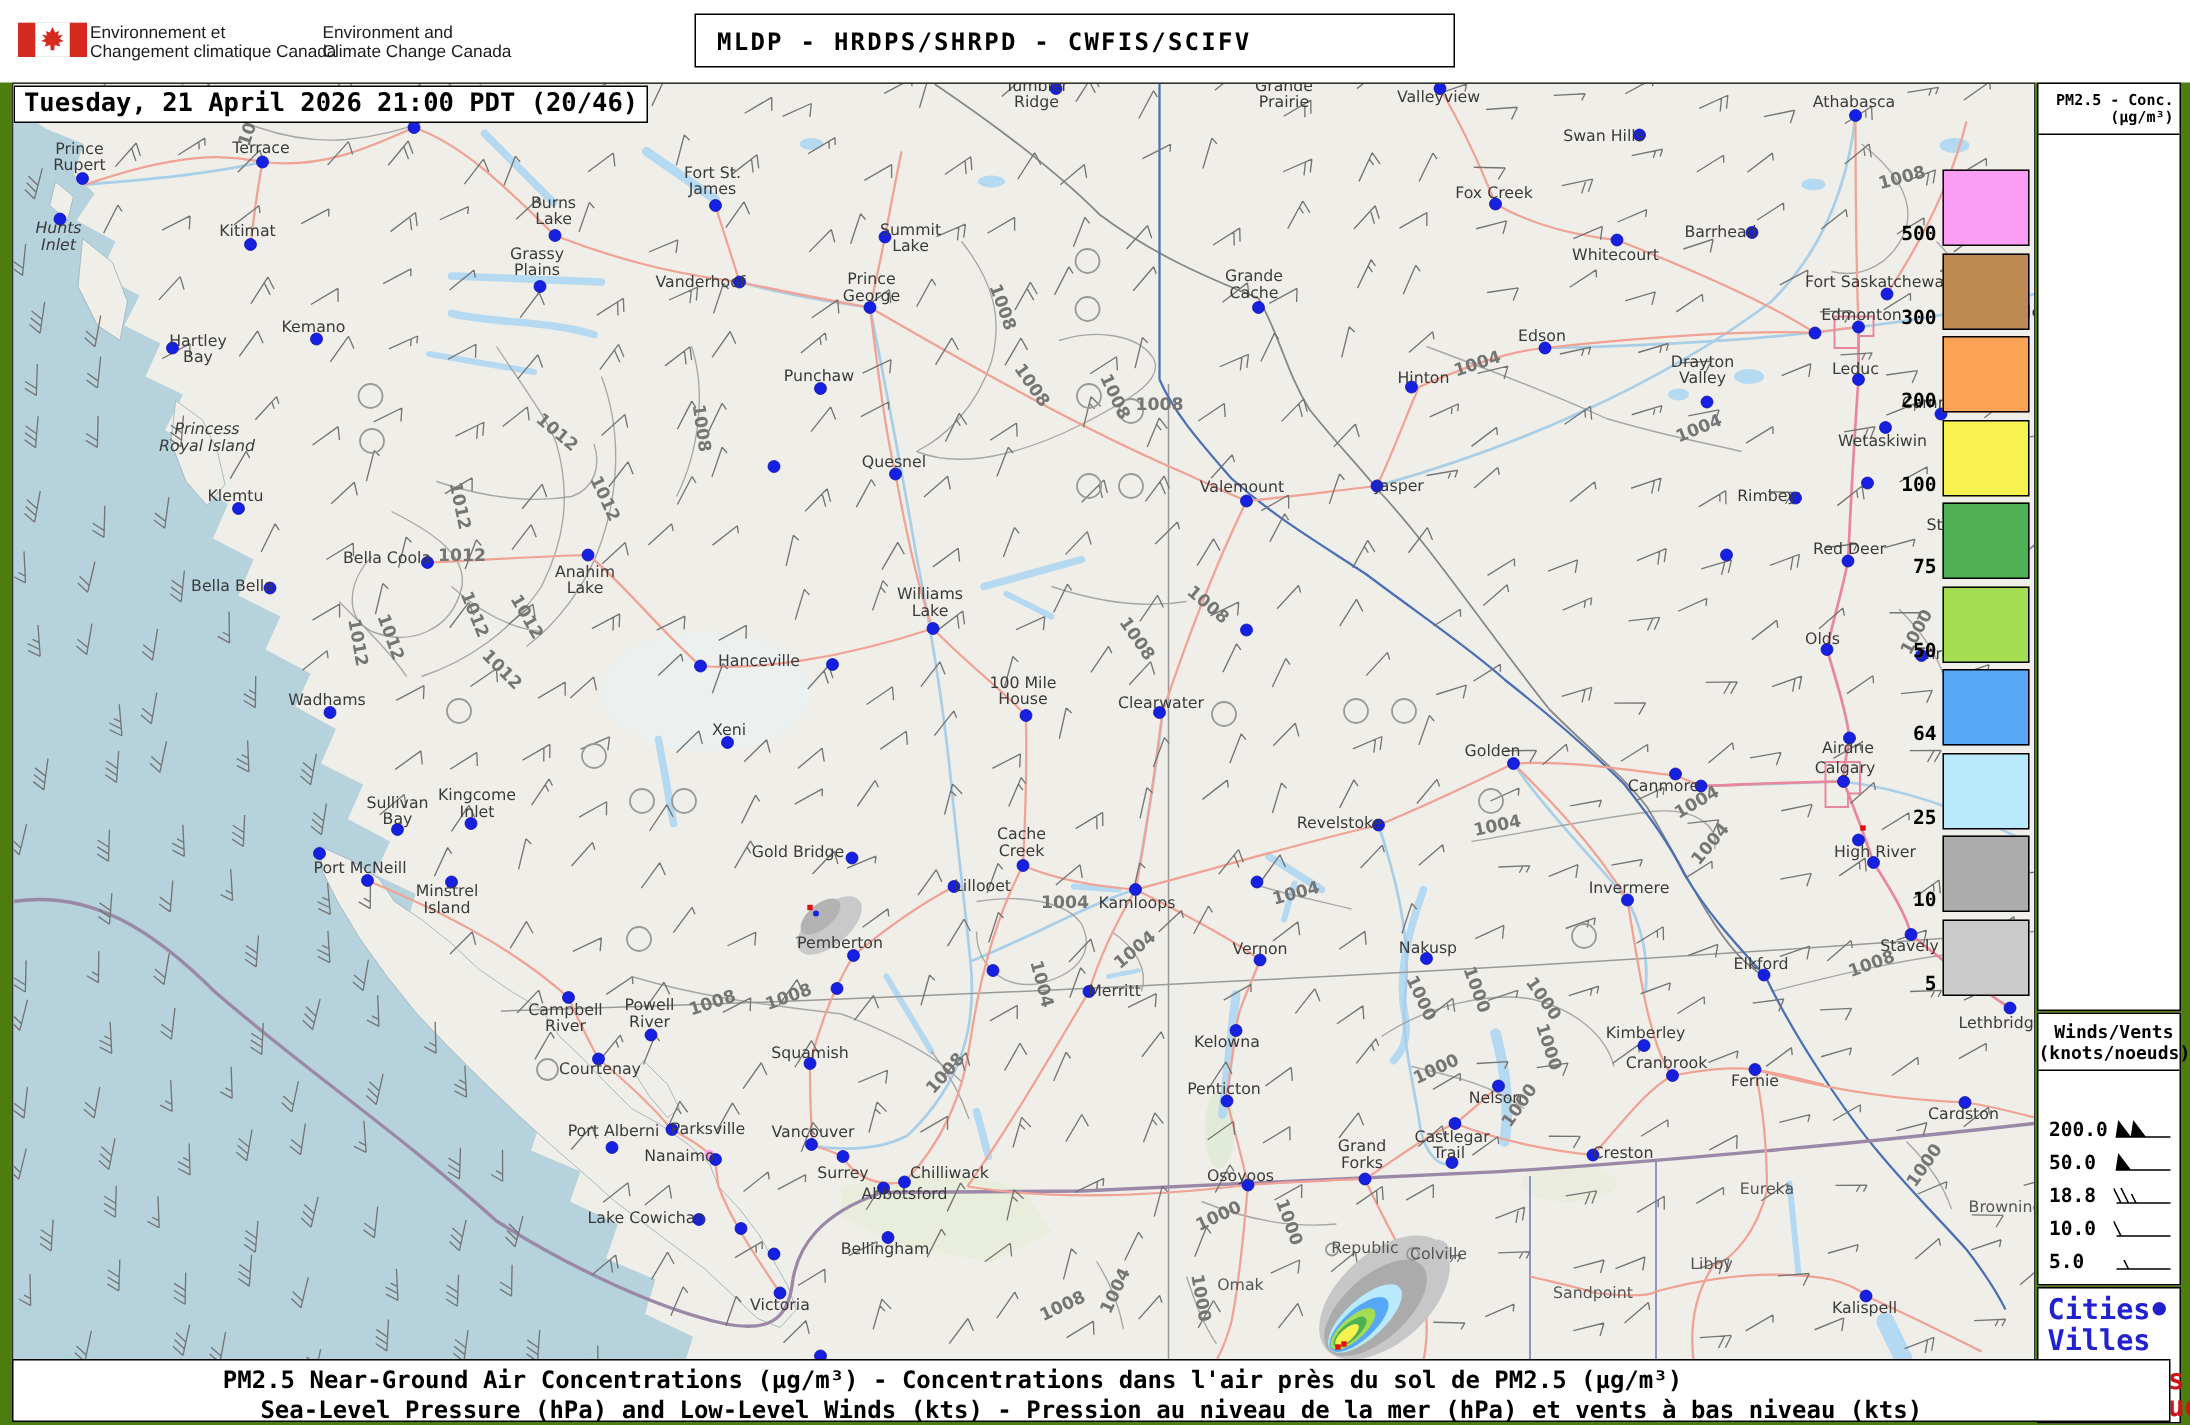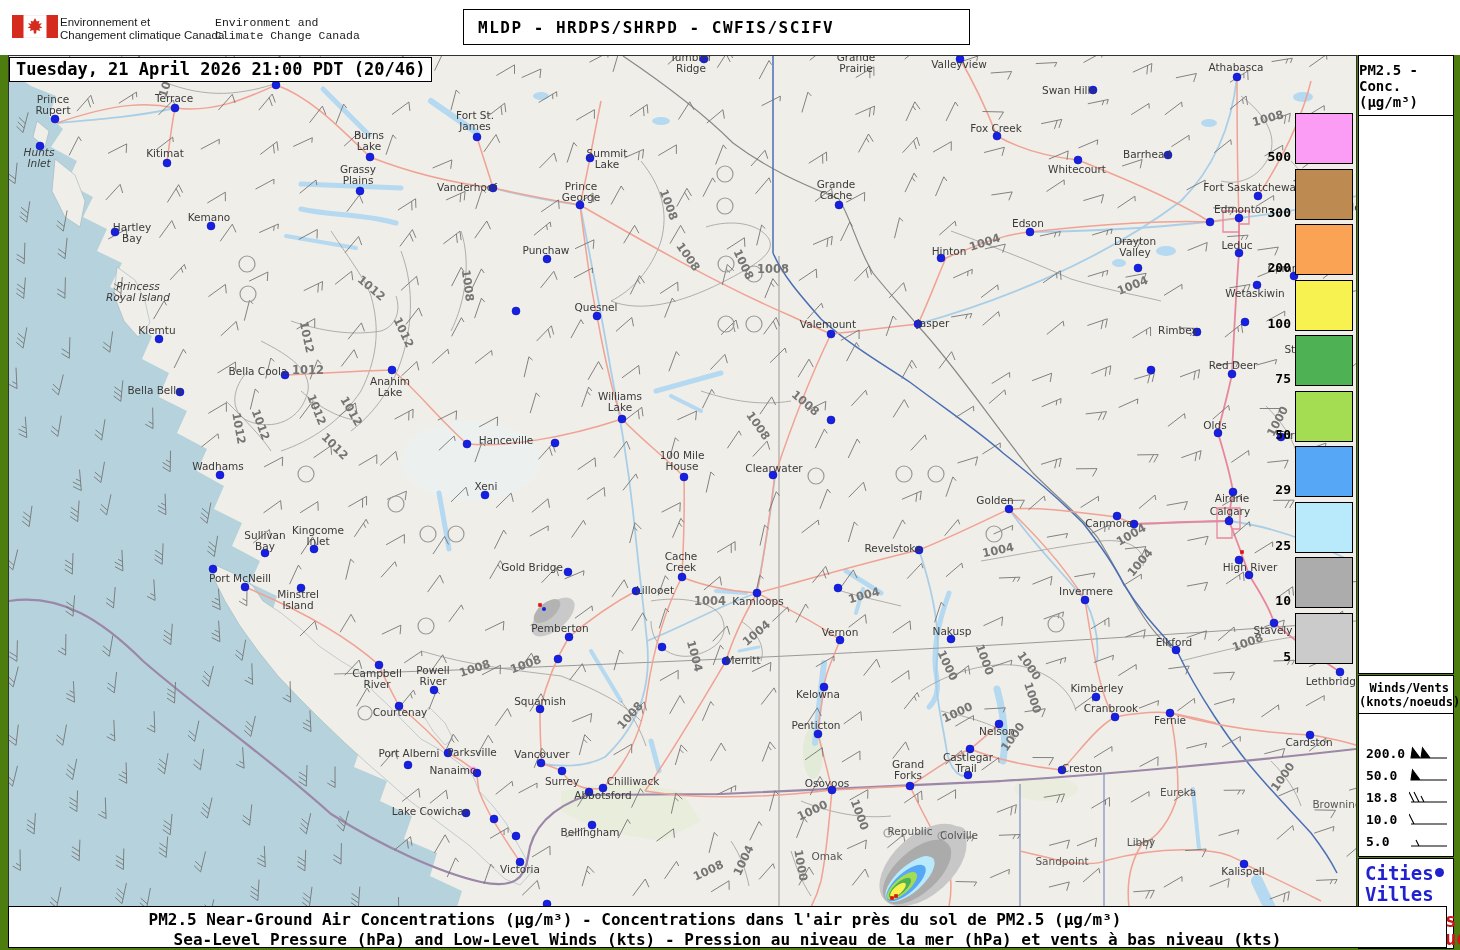--- a/index.html
+++ b/index.html
@@ -3,21 +3,21 @@
 <meta charset="utf-8">
 <style>
   html,body{margin:0;padding:0;background:#fff;}
   #stage{position:relative;width:1460px;height:950px;background:#4d7c0f;overflow:hidden;
          font-family:"DejaVu Sans",sans-serif;}
   
   #hdr{position:absolute;left:0;top:0;width:1460px;height:55px;background:#fff;}
   #flag{position:absolute;left:12px;top:15px;width:46px;height:23px;}
   .logo-txt{position:absolute;top:16px;font-family:"Liberation Sans",sans-serif;font-size:11.5px;
             line-height:13px;color:#1a1a1a;}
-  #logo-fr{left:60px;} #logo-en{left:215px;font-family:Liberation Mono, monospace;}
+  #logo-fr{left:60px;} #logo-en{left:215px;}
   #title-box{position:absolute;left:463px;top:9px;width:505px;height:34px;border:1.5px solid #000;
              background:#fff;display:flex;align-items:center;}
   #title-box span{font-family:"DejaVu Sans Mono",monospace;font-weight:bold;font-size:16px;
                   letter-spacing:1.5px;padding-left:14px;white-space:nowrap;}
   
   #scale{position:absolute;left:1109px;top:8px;width:250px;height:46px;
          font-family:"DejaVu Sans Mono",monospace;font-weight:bold;font-size:11px;}
   #scale .ratio{position:absolute;left:0;top:2px;border-bottom:1px solid #000;}
   #scale .unit{position:absolute;right:3px;top:2px;border-bottom:1px solid #000;}
   #scale .bar{position:absolute;left:0;top:16px;width:247px;height:13px;border:1px solid #000;}
@@ -25,22 +25,22 @@
   #scale .tick{position:absolute;top:32px;transform:translateX(-50%);font-size:11.5px;}
   
   #map-wrap{position:absolute;left:8px;top:55px;width:1347px;height:851px;border:1px solid #333;
             background:#f0eee8;overflow:hidden;}
   #tstamp{position:absolute;left:0px;top:1px;border:1.6px solid #000;background:#fff;
           font-family:"DejaVu Sans Mono",monospace;font-weight:bold;font-size:17px;
           padding:1px 6px 2px 6px;white-space:nowrap;z-index:5;}
   
   .side-box{position:absolute;left:1358px;width:94px;border:1.6px solid #000;background:#fff;}
   #pm-box{top:55px;height:617px;}
-  #pm-box .t{font-family:"DejaVu Sans Mono",monospace;font-weight:bold;font-size:14px;
-             padding-right:4px;}
+  #pm-box .t{font-family:"DejaVu Sans Mono",monospace;font-weight:bold;font-size:10px;
+             text-align:right;padding-right:4px;}
   #pm-box hr{border:none;border-top:1.4px solid #000;margin:5px 0 0 0;}
   .bin{position:absolute;}
   .bin .sw{position:absolute;right:6px;width:56px;border:1px solid #000;}
   .bin .v{position:absolute;font-family:"DejaVu Sans Mono",monospace;font-weight:bold;font-size:13px;
           text-align:right;}
   #wind-box{top:675px;height:180px;}
   #wind-box .t{font-family:"DejaVu Sans Mono",monospace;font-weight:bold;font-size:12px;
                text-align:right;padding-right:4px;}
   #wind-box hr{border:none;border-top:1.4px solid #000;margin:4px 0 0 0;}
   .wrow{position:absolute;left:0;width:94px;height:22px;}
@@ -550,21 +550,21 @@
         <div class="bin" style="top: 279px;">
           <div class="sw" style="top:0;height:49px;background:#4eb153"></div>
      <div class="v" style="right:68px;top:36px">75</div>
         </div>
         <div class="bin" style="top: 334.5px;">
           <div class="sw" style="top:0;height:49px;background:#a4dd52"></div>
      <div class="v" style="right:68px;top:36px">50</div>
         </div>
         <div class="bin" style="top: 390px;">
           <div class="sw" style="top:0;height:49px;background:#57a7f7"></div>
-     <div class="v" style="right:68px;top:36px">29</div>
+     <div class="v" style="right:68px;top:36px">64</div>
         </div>
         <div class="bin" style="top: 445.5px;">
           <div class="sw" style="top:0;height:49px;background:#b9eafb"></div>
      <div class="v" style="right:68px;top:36px">25</div>
         </div>
         <div class="bin" style="top: 501px;">
           <div class="sw" style="top:0;height:49px;background:#acacac"></div>
      <div class="v" style="right:68px;top:36px">10</div>
         </div>
         <div class="bin" style="top: 556.5px;">

